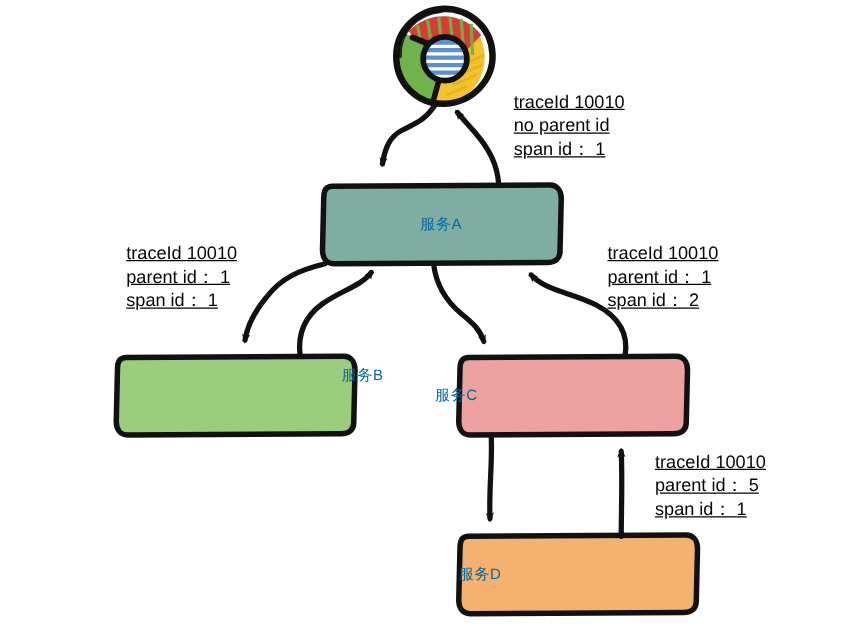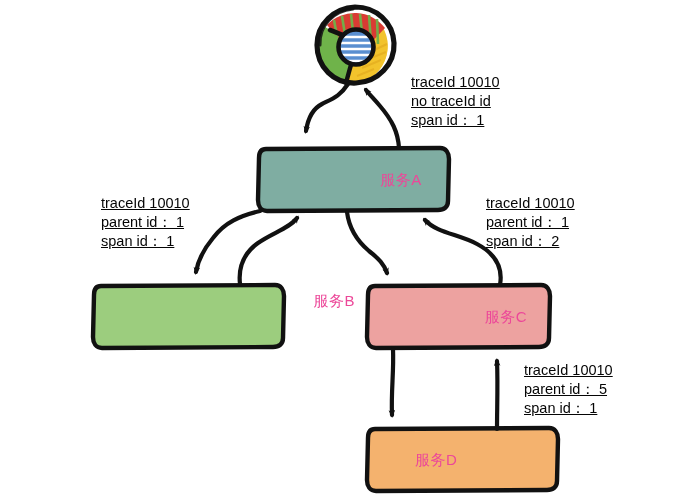--- a/index.html
+++ b/index.html
@@ -6,27 +6,26 @@
   body{
     width:689px;height:500px;
     font-family:"Liberation Sans","DejaVu Sans",sans-serif;
     overflow:hidden;
   }
   #stage{position:relative;width:689px;height:500px;background:#fff;}
   #stage svg.layer{position:absolute;left:0;top:0;width:689px;height:500px;}
 
   .node-label{
     position:absolute;
-    font-size:15px;
-    color:#ec4899;
+    font-size:12px;
+    color:#0369a1;
     font-family:"Liberation Sans","DejaVu Sans",sans-serif;
     white-space:nowrap;
     pointer-events:none;
     letter-spacing:0.5px;
-    padding-left:48px;
   }
   .ann{
     position:absolute;
     font-size:14.5px;
     line-height:19px;
     color:#050505;
     font-family:"Liberation Sans","DejaVu Sans",sans-serif;
     white-space:nowrap;
     text-decoration:underline;
   }
@@ -128,26 +127,26 @@
       <path d="M500,285 C503,268 496,254 477,244 C458,234 437,233 425,220" marker-end="url(#ah)"></path>
 
       <path d="M393,349 C394,372 391,390 392,415" marker-end="url(#ah)"></path>
 
       <path d="M497,429 C497,408 498,385 497,361" marker-end="url(#ah)"></path>
     </g>
   </svg>
 
   <div class="node-label" style="left:258px;top:171px;width:190px;text-align:center;">服务A</div>
   <div class="node-label" style="left:93px;top:292px;width:190px;text-align:right;margin-left:24px;">服务B</div>
-  <div class="node-label" style="left:367px;top:308px;width:182px;text-align:center;">服务C</div>
+  <div class="node-label" style="left:348px;top:308px;width:182px;text-align:left;">服务C</div>
   <div class="node-label" style="left:367px;top:451px;width:190px;text-align:left;">服务D</div>
 
   <div class="ann" style="left:411px;top:73px;">
     <div>traceId 10010</div>
-    <div>no traceId id</div>
+    <div>no parent id</div>
     <div>span id： 1</div>
   </div>
 
   <div class="ann" style="left:101px;top:194px;">
     <div>traceId 10010</div>
     <div>parent id： 1</div>
     <div>span id： 1</div>
   </div>
 
   <div class="ann" style="left:486px;top:194px;">

